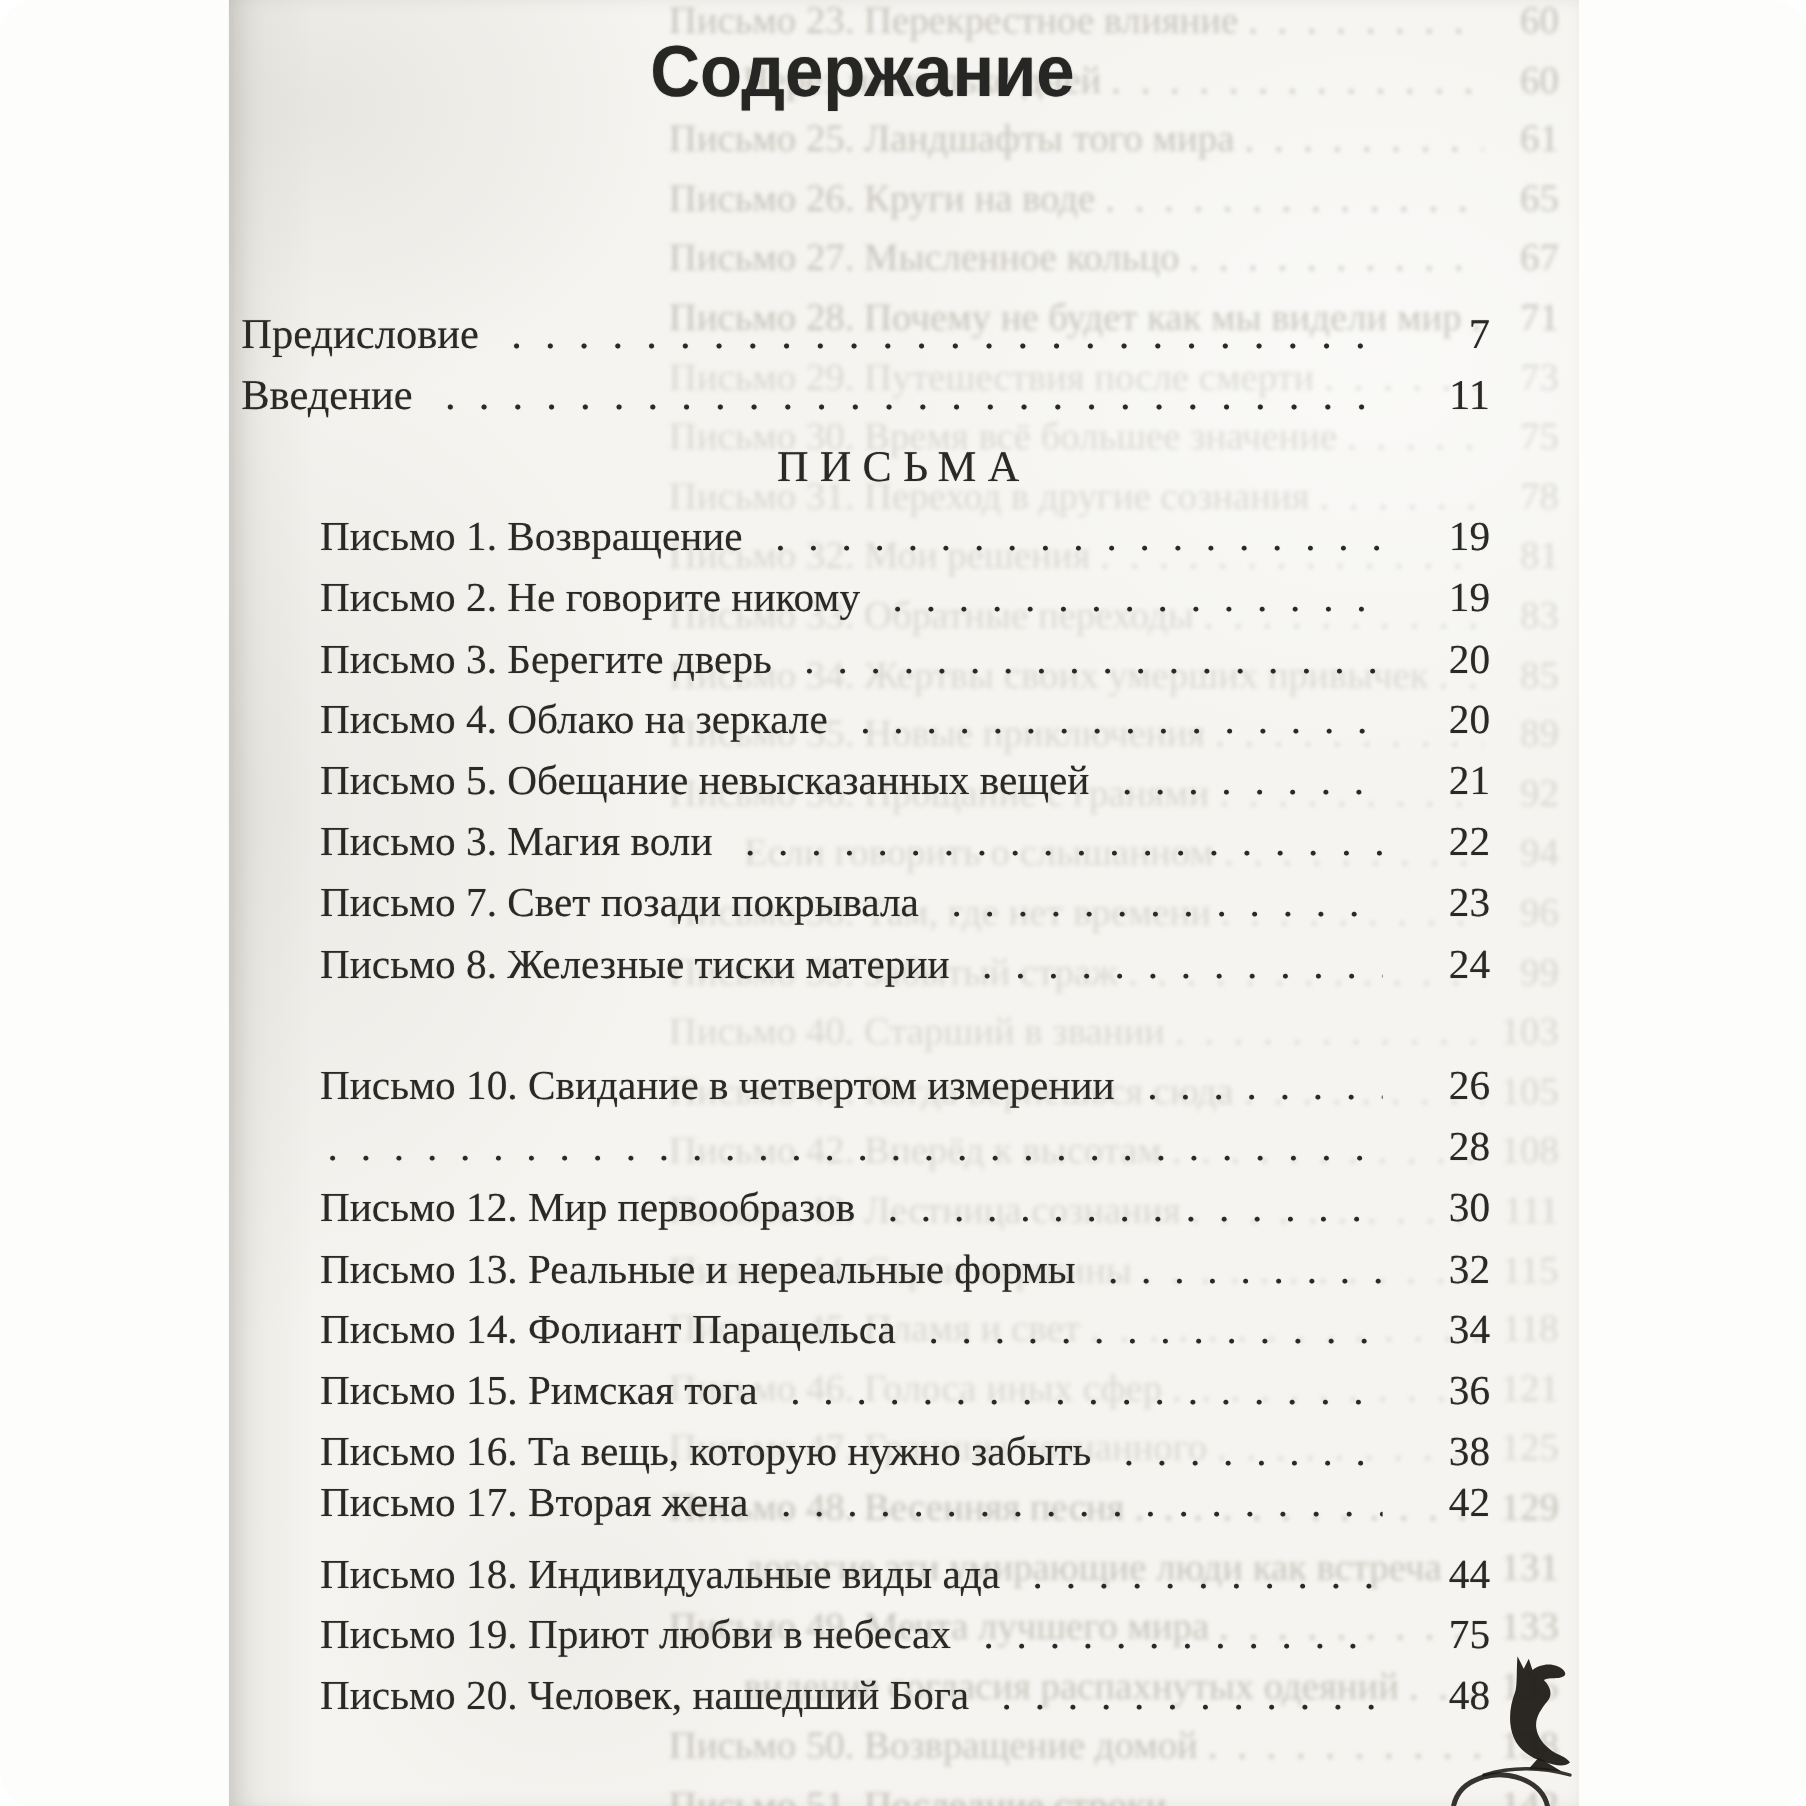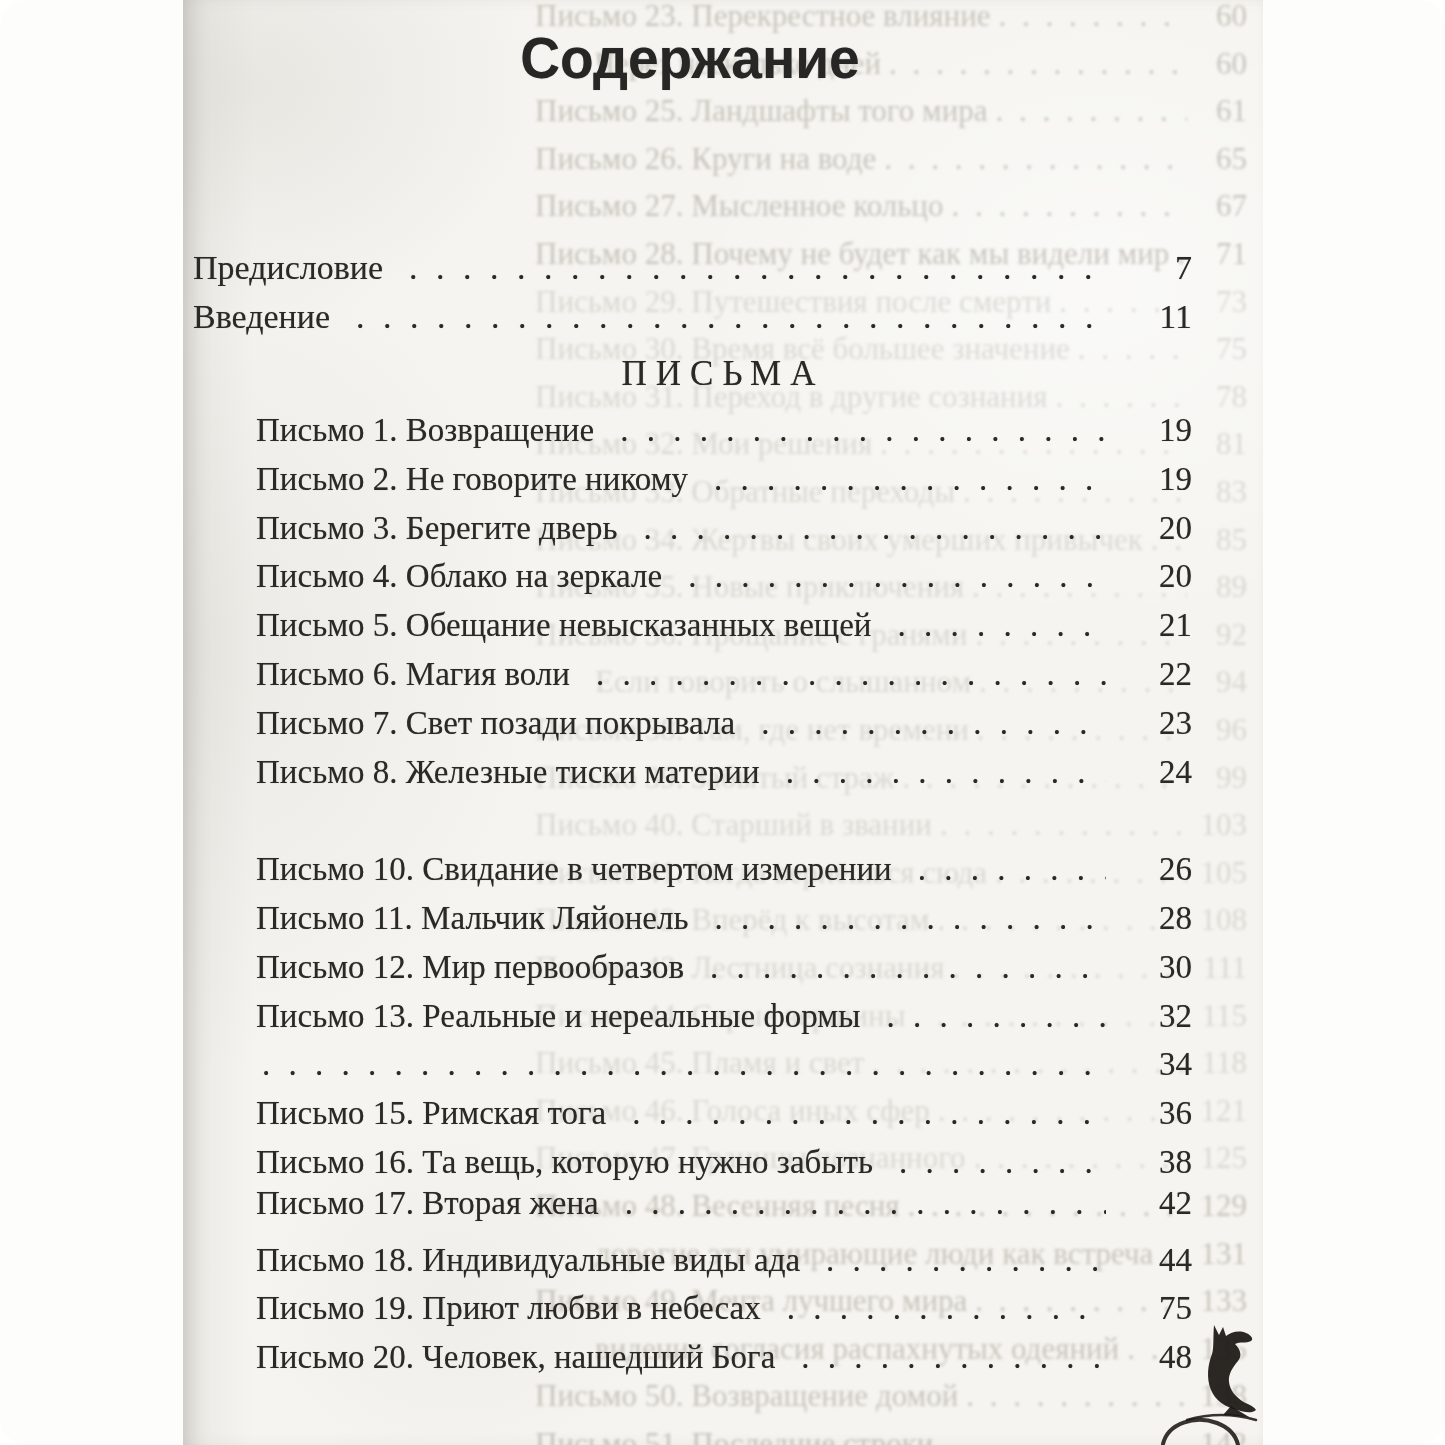--- a/index.html
+++ b/index.html
@@ -245,55 +245,55 @@
           <span>Письмо 4. Облако на зеркале</span>
           <span class="dots"></span>
           <span class="pg">20</span>
         </div>
       <div class="row letter" style="top:606px">
           <span>Письмо 5. Обещание невысказанных вещей</span>
           <span class="dots"></span>
           <span class="pg">21</span>
         </div>
       <div class="row letter" style="top:655px">
-          <span>Письмо 6. Магия воли</span>
+          <span>Письмо 3. Магия воли</span>
           <span class="dots"></span>
           <span class="pg">22</span>
         </div>
       <div class="row letter" style="top:704px">
           <span>Письмо 7. Свет позади покрывала</span>
           <span class="dots"></span>
           <span class="pg">23</span>
         </div>
       <div class="row letter" style="top:753px">
           <span>Письмо 8. Железные тиски материи</span>
           <span class="dots"></span>
           <span class="pg">24</span>
         </div>
       <div class="row letter" style="top:850px">
           <span>Письмо 10. Свидание в четвертом измерении</span>
           <span class="dots"></span>
           <span class="pg">26</span>
         </div>
       <div class="row letter" style="top:899px">
-          <span>Письмо 11. Мальчик Ляйонель</span>
           <span class="dots"></span>
           <span class="pg">28</span>
         </div>
       <div class="row letter" style="top:948px">
           <span>Письмо 12. Мир первообразов</span>
           <span class="dots"></span>
           <span class="pg">30</span>
         </div>
       <div class="row letter" style="top:997px">
           <span>Письмо 13. Реальные и нереальные формы</span>
           <span class="dots"></span>
           <span class="pg">32</span>
         </div>
       <div class="row letter" style="top:1045px">
+          <span>Письмо 14. Фолиант Парацельса</span>
           <span class="dots"></span>
           <span class="pg">34</span>
         </div>
       <div class="row letter" style="top:1094px">
           <span>Письмо 15. Римская тога</span>
           <span class="dots"></span>
           <span class="pg">36</span>
         </div>
       <div class="row letter" style="top:1143px">
           <span>Письмо 16. Та вещь, которую нужно забыть</span>

